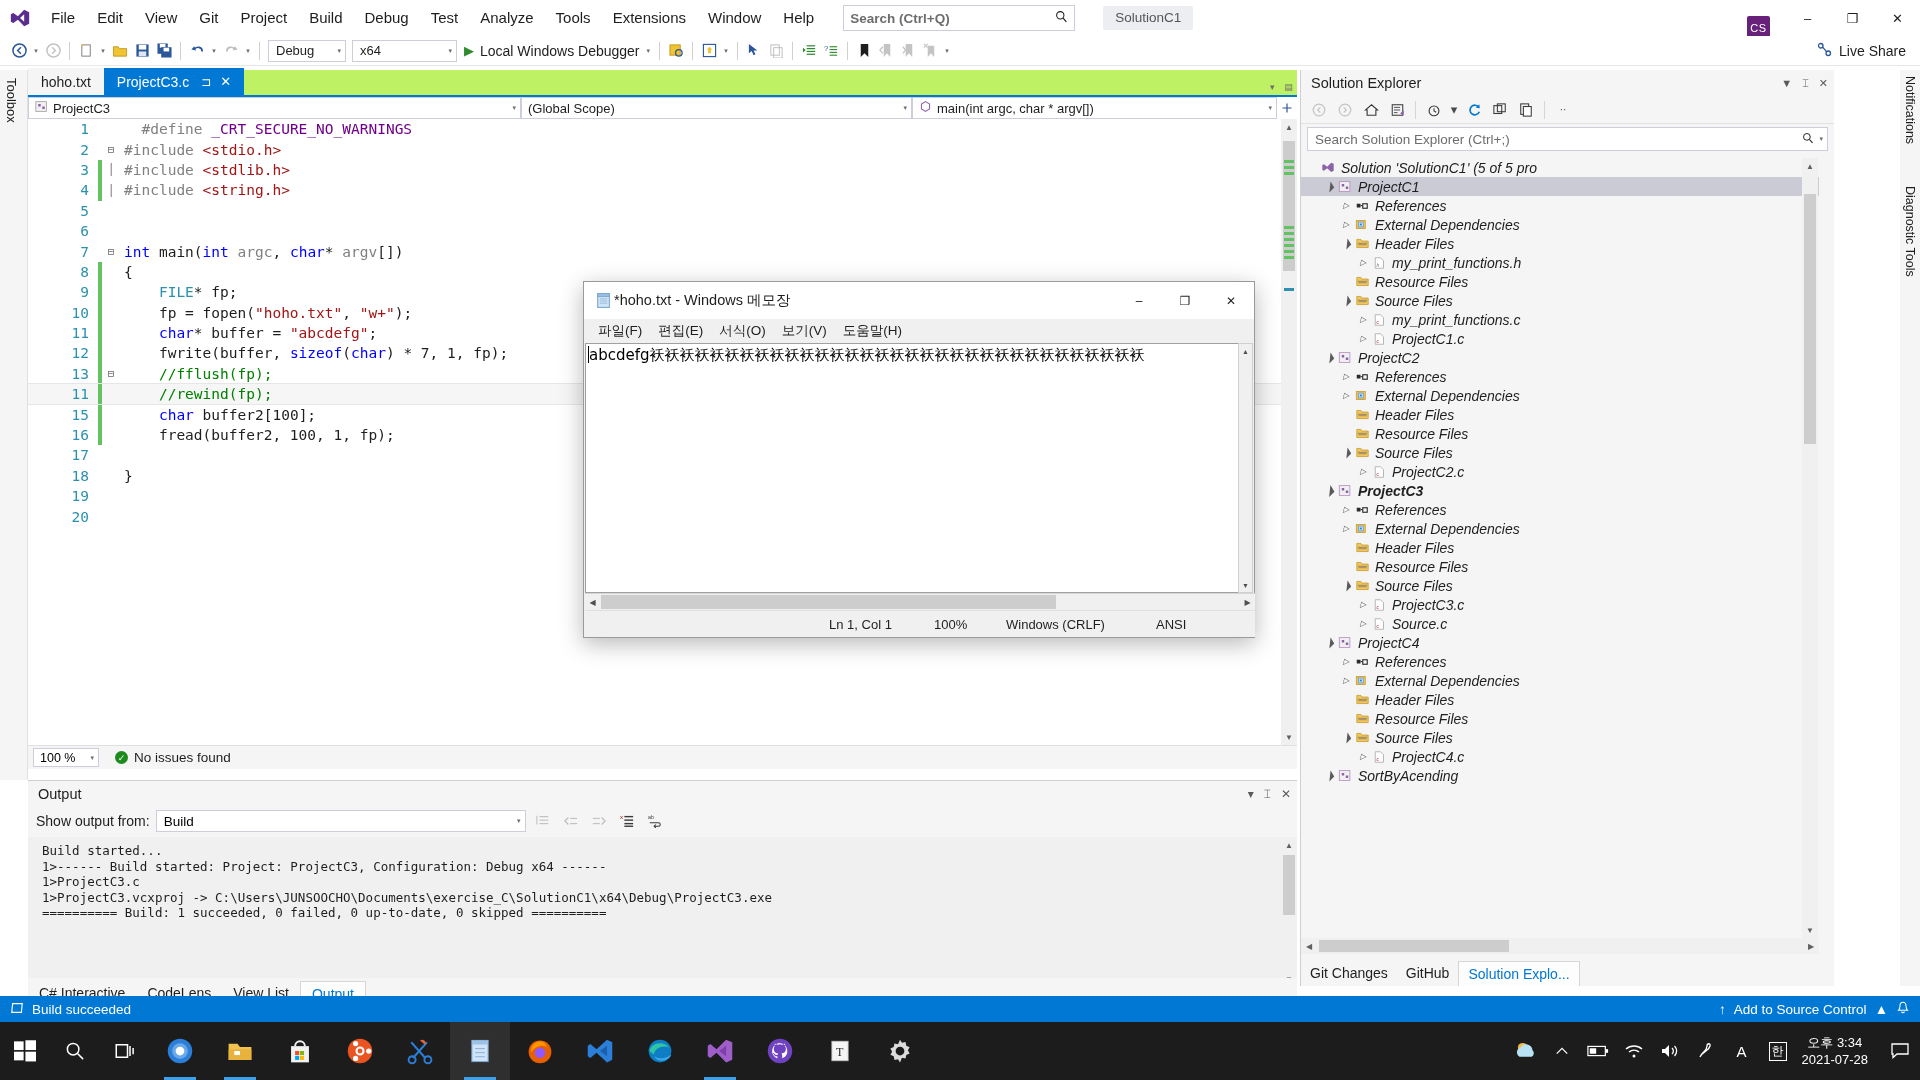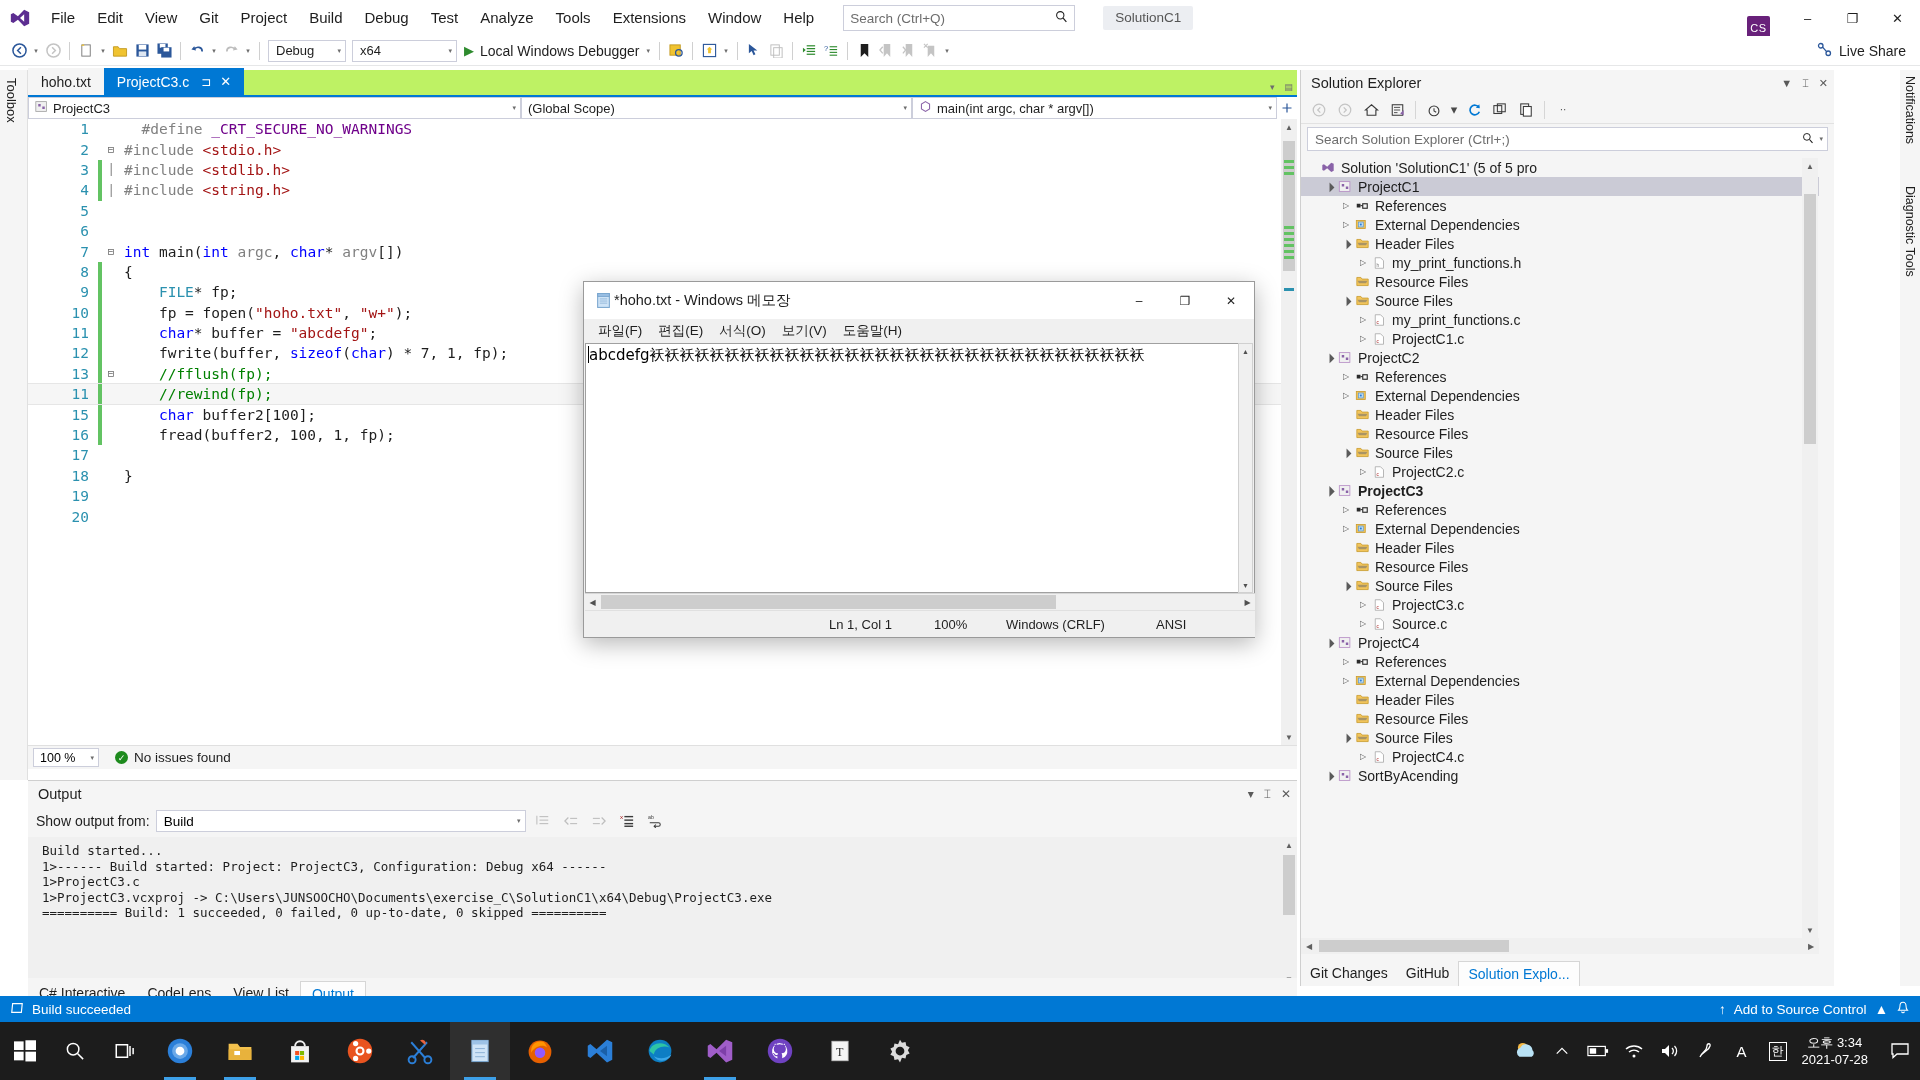--- a/index.html
+++ b/index.html
@@ -20,21 +20,21 @@
   .vs-logo { width: 40px; height: 36px; display:flex; align-items:center; justify-content:center; }
   .menu-item {
     padding: 0 11px; height: 36px; line-height: 36px;
     font-size: 15px; color: #1e1e1e; cursor: default; white-space: nowrap;
   }
   .vs-search {
     margin-left: 18px; width: 232px; height: 26px; border: 1px solid #cccedb;
     background: #fff; display: flex; align-items: center; padding: 0 6px;
     font-size: 13.5px; color: #6d6d6d; position: relative;
   }
-  .vs-search .ph { flex: 1; }
+  .vs-search .ph { flex: 1; font-weight: bold; }
   .vs-solname {
     margin-left: 28px; height: 24px; line-height: 24px; padding: 0 12px;
     background: #eceef2; font-size: 13.5px; color: #555; border-radius: 2px;
   }
   .vs-avatar {
     position: absolute; right: 150px; top: 16px; width: 23px; height: 23px;
     background: #68217a; color: #fff; font-size: 11px; border-radius: 2px;
     display: flex; align-items: center; justify-content: center; letter-spacing: .5px;
   }
   .wincaption { position: absolute; right: 0; top: 0; display: flex; height: 36px; }
@@ -227,21 +227,21 @@
   .se-ico.dis { color: #bdbdbd; }
   .se-ico.blue { color:#0078d4; }
   .se-sep { width:1px; height:18px; background:#d6d6d6; margin:0 4px; }
   .se-search {
     height: 24px; margin: 3px 6px 3px 6px; border:1px solid #cccedb; background:#fff;
     display:flex; align-items:center; padding: 0 4px 0 7px; font-size:13.5px; color:#6d6d6d;
   }
   .se-search .ph { flex:1; }
   .se-tree {
     position:absolute; top: 88px; left: 0; width: 518px; height: 780px;
-    overflow: hidden; font-size: 14px; color:#1e1e1e;
+    overflow: hidden; font-size: 14px; color:#1e1e1e;font-style:italic;
   }
   .trow { height: 19px; display:flex; align-items:center; white-space:nowrap; }
   .trow.sel { background: #cbcbd6; }
   .trow.bold { font-weight: bold; }
   .tw { width: 14px; flex-shrink:0; display:flex; align-items:center; justify-content:center;
         font-size: 8px; color: #5a5a5a; }
   .ti { width: 18px; flex-shrink:0; display:flex; align-items:center; justify-content:center; font-size:12px; }
   .tl { padding-left: 4px; }
   .se-vscroll { position:absolute; right:16px; top:88px; width:16px; height:780px; background:#f0f0f0; }
   .se-vscroll .thumb{position:absolute;left:2px;top:36px;width:12px;height:250px;background:#cdcdcd;}

